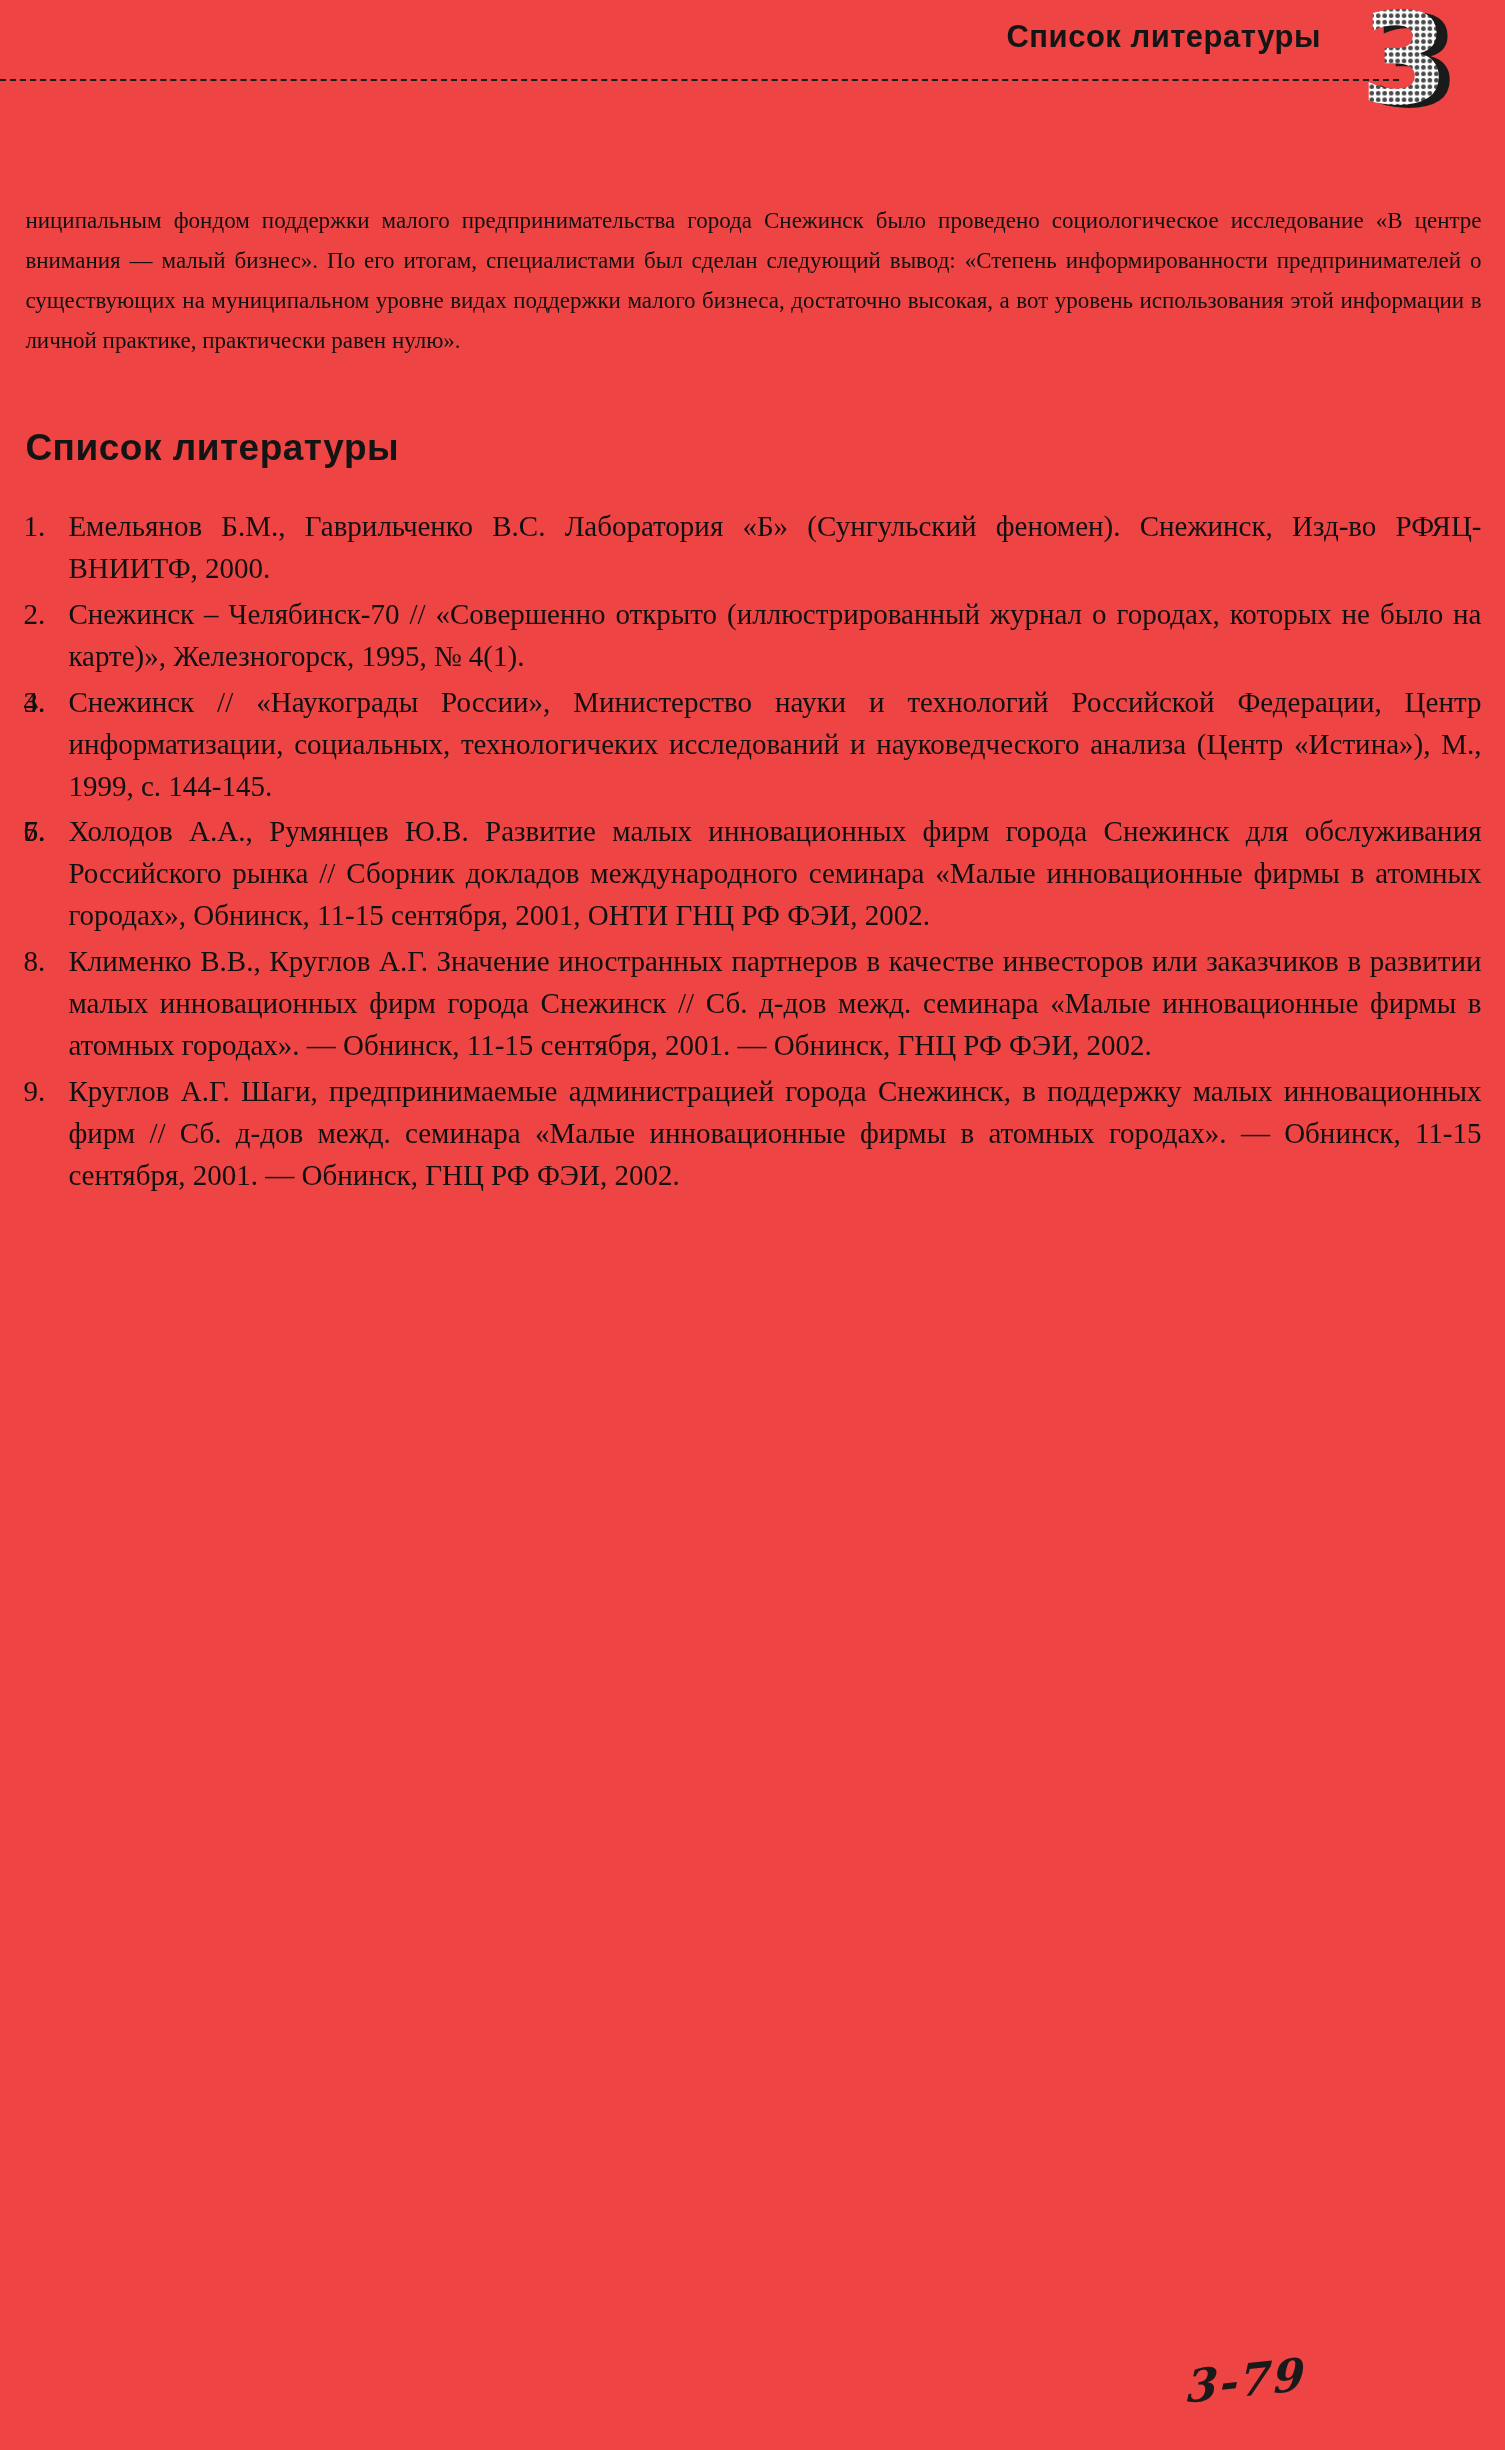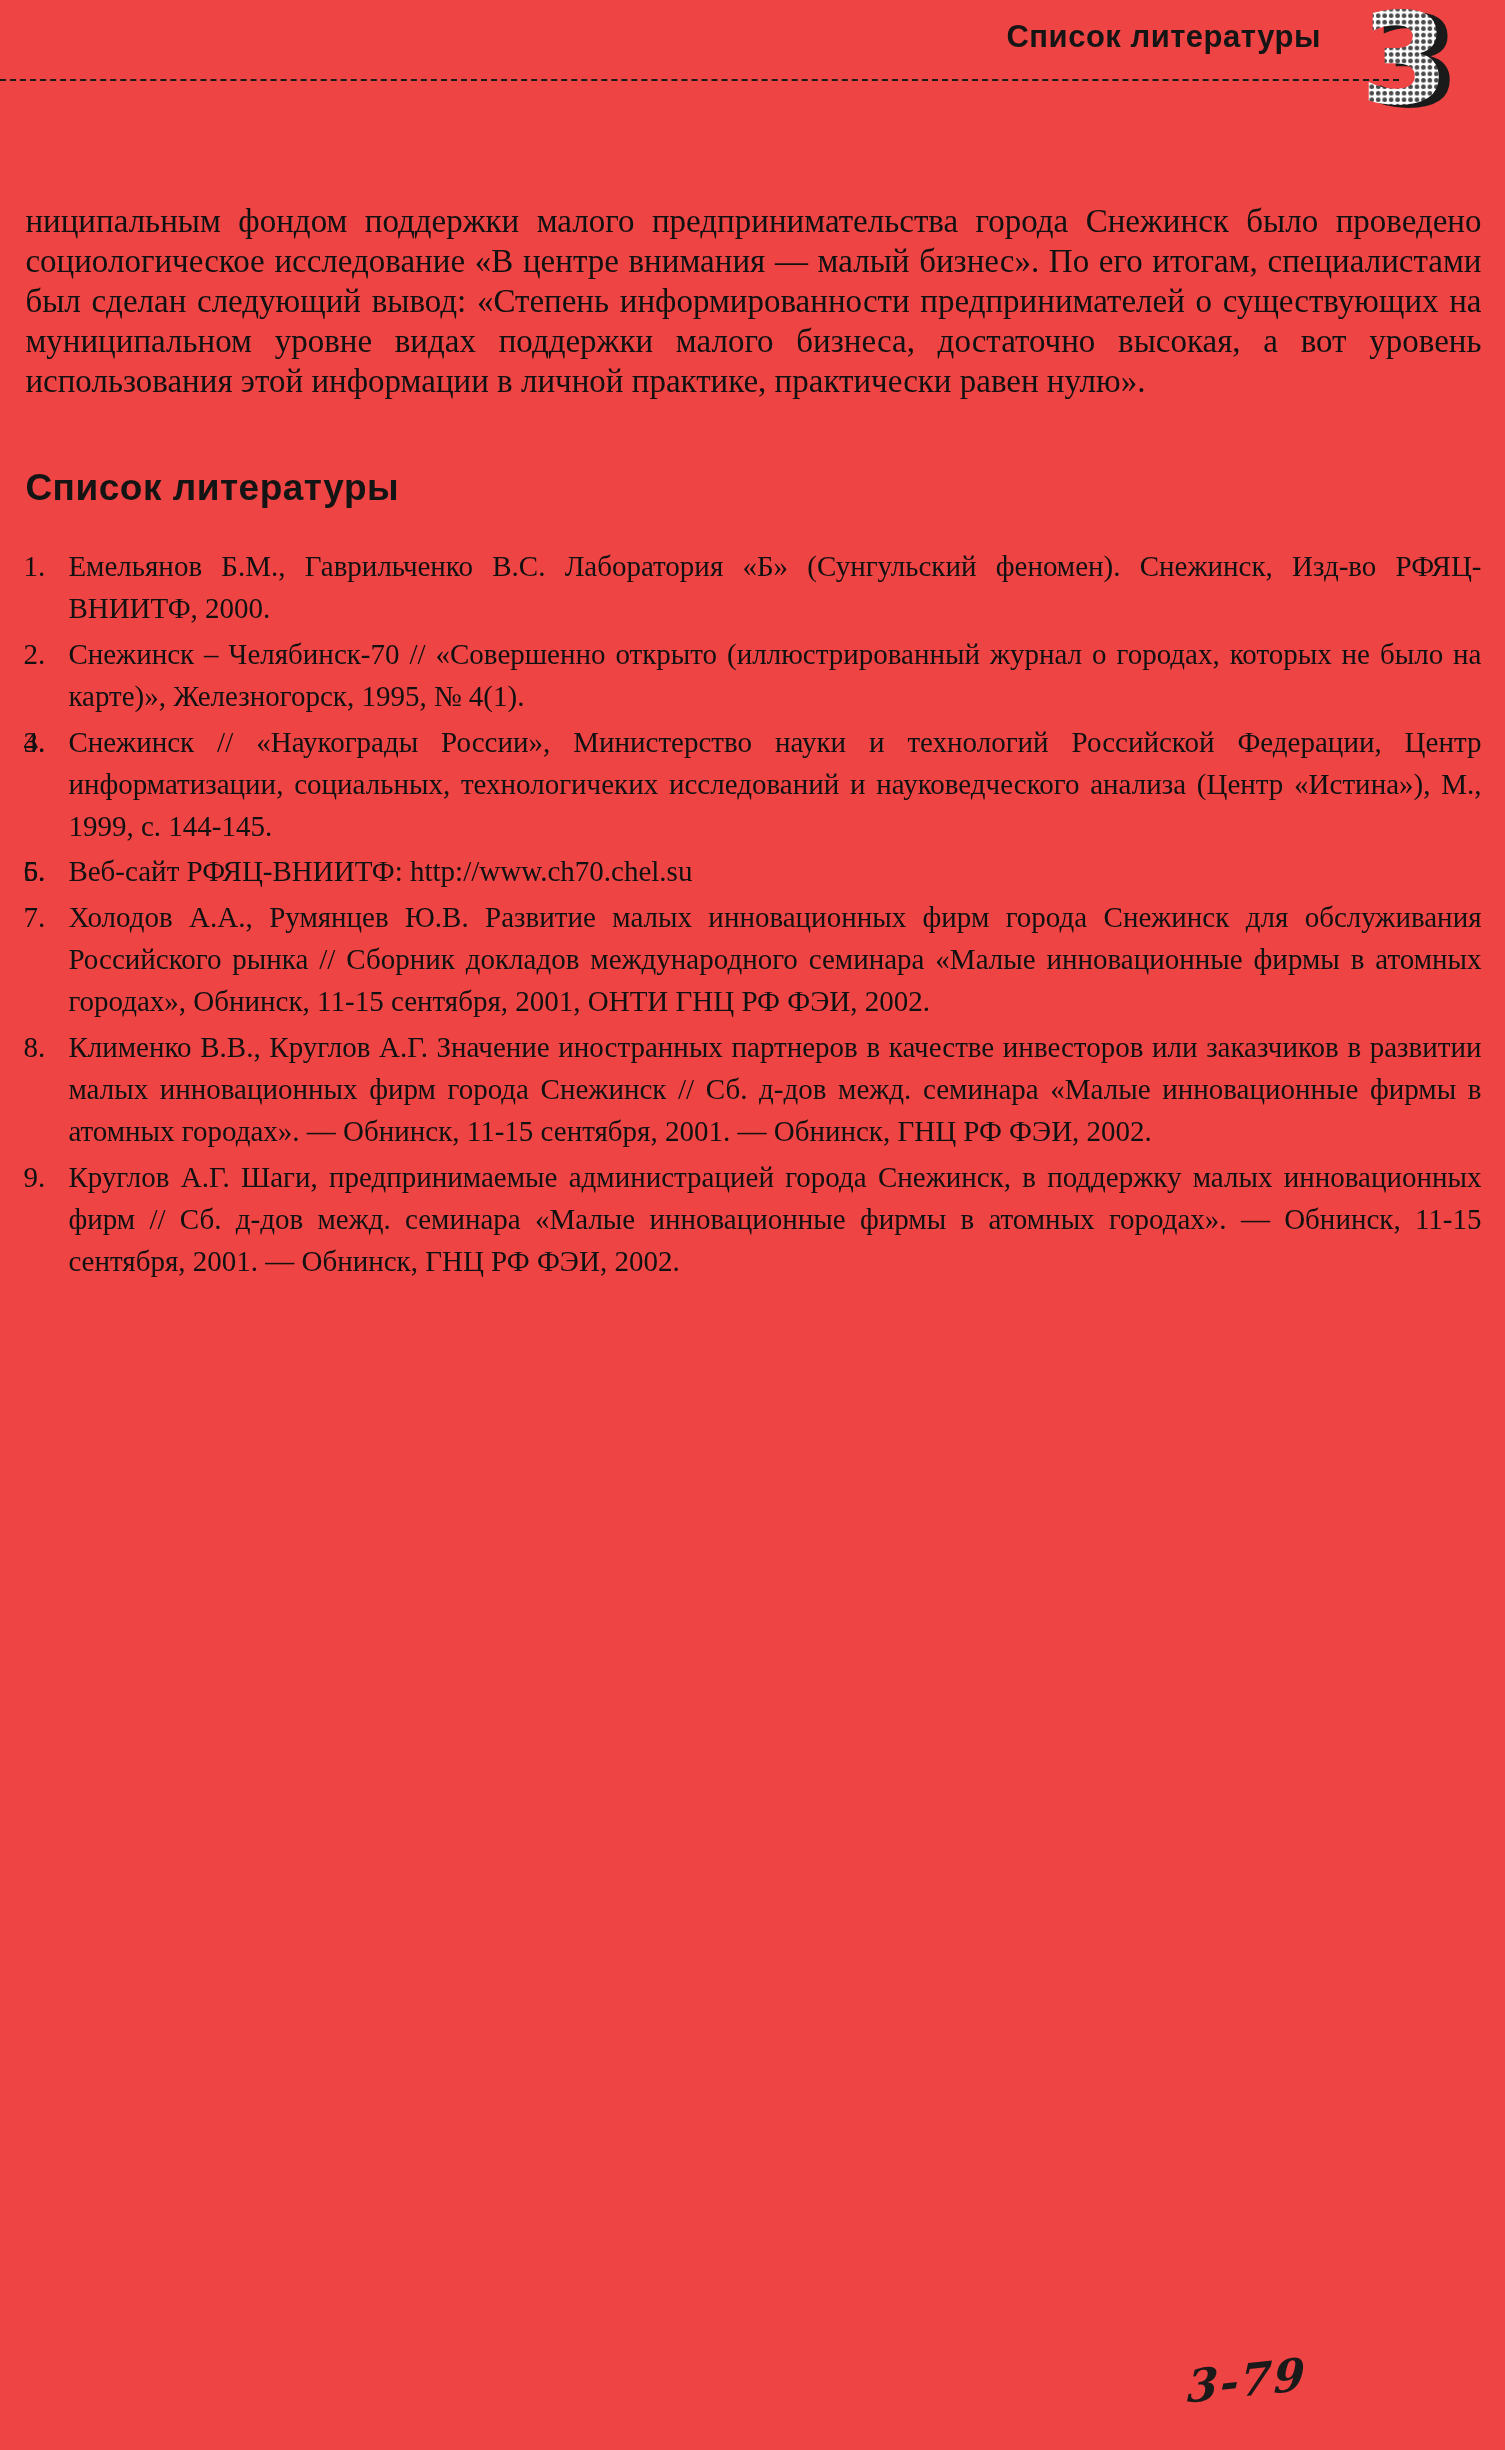--- a/index.html
+++ b/index.html
@@ -44,21 +44,21 @@
     height: 120px;
   }
   
   .content {
     position: absolute;
     top: 201px;
     left: 25.4px;
     right: 23.5px;
   }
   .body-paragraph {
-    font-size: 33px;
+    font-size: 23px;
     line-height: 40px;
     text-align: justify;
     margin: 0;
   }
   .refs-heading {
     font-family: "Liberation Sans", sans-serif;
     font-size: 37px;
     font-weight: bold;
     letter-spacing: 0.5px;
     color: #141414;
@@ -122,21 +122,21 @@
     <p class="body-paragraph">ниципальным фондом поддержки малого предпринимательства города Снежинск было проведено социологическое исследование «В центре внимания — малый бизнес». По его итогам, специалистами был сделан следующий вывод: «Степень информированности предпринимателей о существующих на муниципальном уровне видах поддержки малого бизнеса, достаточно высокая, а вот уровень использования этой информации в личной практике, практически равен нулю».</p>
 
     <h2 class="refs-heading">Список литературы</h2>
 
     <div class="ref-list">
         <div class="ref-item"><span class="ref-num">1.</span><span>Емельянов Б.М., Гаврильченко В.С. Лаборатория «Б» (Сунгульский феномен). Снежинск, Изд-во РФЯЦ-ВНИИТФ, 2000.</span></div>
         <div class="ref-item"><span class="ref-num">2.</span><span>Снежинск – Челябинск-70 // «Совершенно открыто (иллюстрированный журнал о городах, которых не было на карте)», Железногорск, 1995, № 4(1).</span></div>
         <div class="ref-item"><span class="ref-num">3.</span></div>
         <div class="ref-item"><span class="ref-num">4.</span><span>Снежинск // «Наукограды России», Министерство науки и технологий Российской Федерации, Центр информатизации, социальных, технологичеких исследований и науковедческого анализа (Центр «Истина»), М., 1999, с. 144-145.</span></div>
         <div class="ref-item"><span class="ref-num">5.</span></div>
-        <div class="ref-item"><span class="ref-num">6.</span><span>Веб-сайт РФЯЦ-ВНИИТФ: http://www.ch70.chel.su</span></div>
+        <div class="ref-item"><span class="ref-num">6.</span></div>
         <div class="ref-item"><span class="ref-num">7.</span><span>Холодов А.А., Румянцев Ю.В. Развитие малых инновационных фирм города Снежинск для обслуживания Российского рынка // Сборник докладов международного семинара «Малые инновационные фирмы в атомных городах», Обнинск, 11-15 сентября, 2001, ОНТИ ГНЦ РФ ФЭИ, 2002.</span></div>
         <div class="ref-item"><span class="ref-num">8.</span><span>Клименко В.В., Круглов А.Г. Значение иностранных партнеров в качестве инвесторов или заказчиков в развитии малых инновационных фирм города Снежинск // Сб. д-дов межд. семинара «Малые инновационные фирмы в атомных городах». — Обнинск, 11-15 сентября, 2001. — Обнинск, ГНЦ РФ ФЭИ, 2002.</span></div>
         <div class="ref-item"><span class="ref-num">9.</span><span>Круглов А.Г. Шаги, предпринимаемые администрацией города Снежинск, в поддержку малых инновационных фирм // Сб. д-дов межд. семинара «Малые инновационные фирмы в атомных городах». — Обнинск, 11-15 сентября, 2001. — Обнинск, ГНЦ РФ ФЭИ, 2002.</span></div>
       </div>
 
   </div>
 
   <div class="page-mark">3-79</div>
 
 </div>

